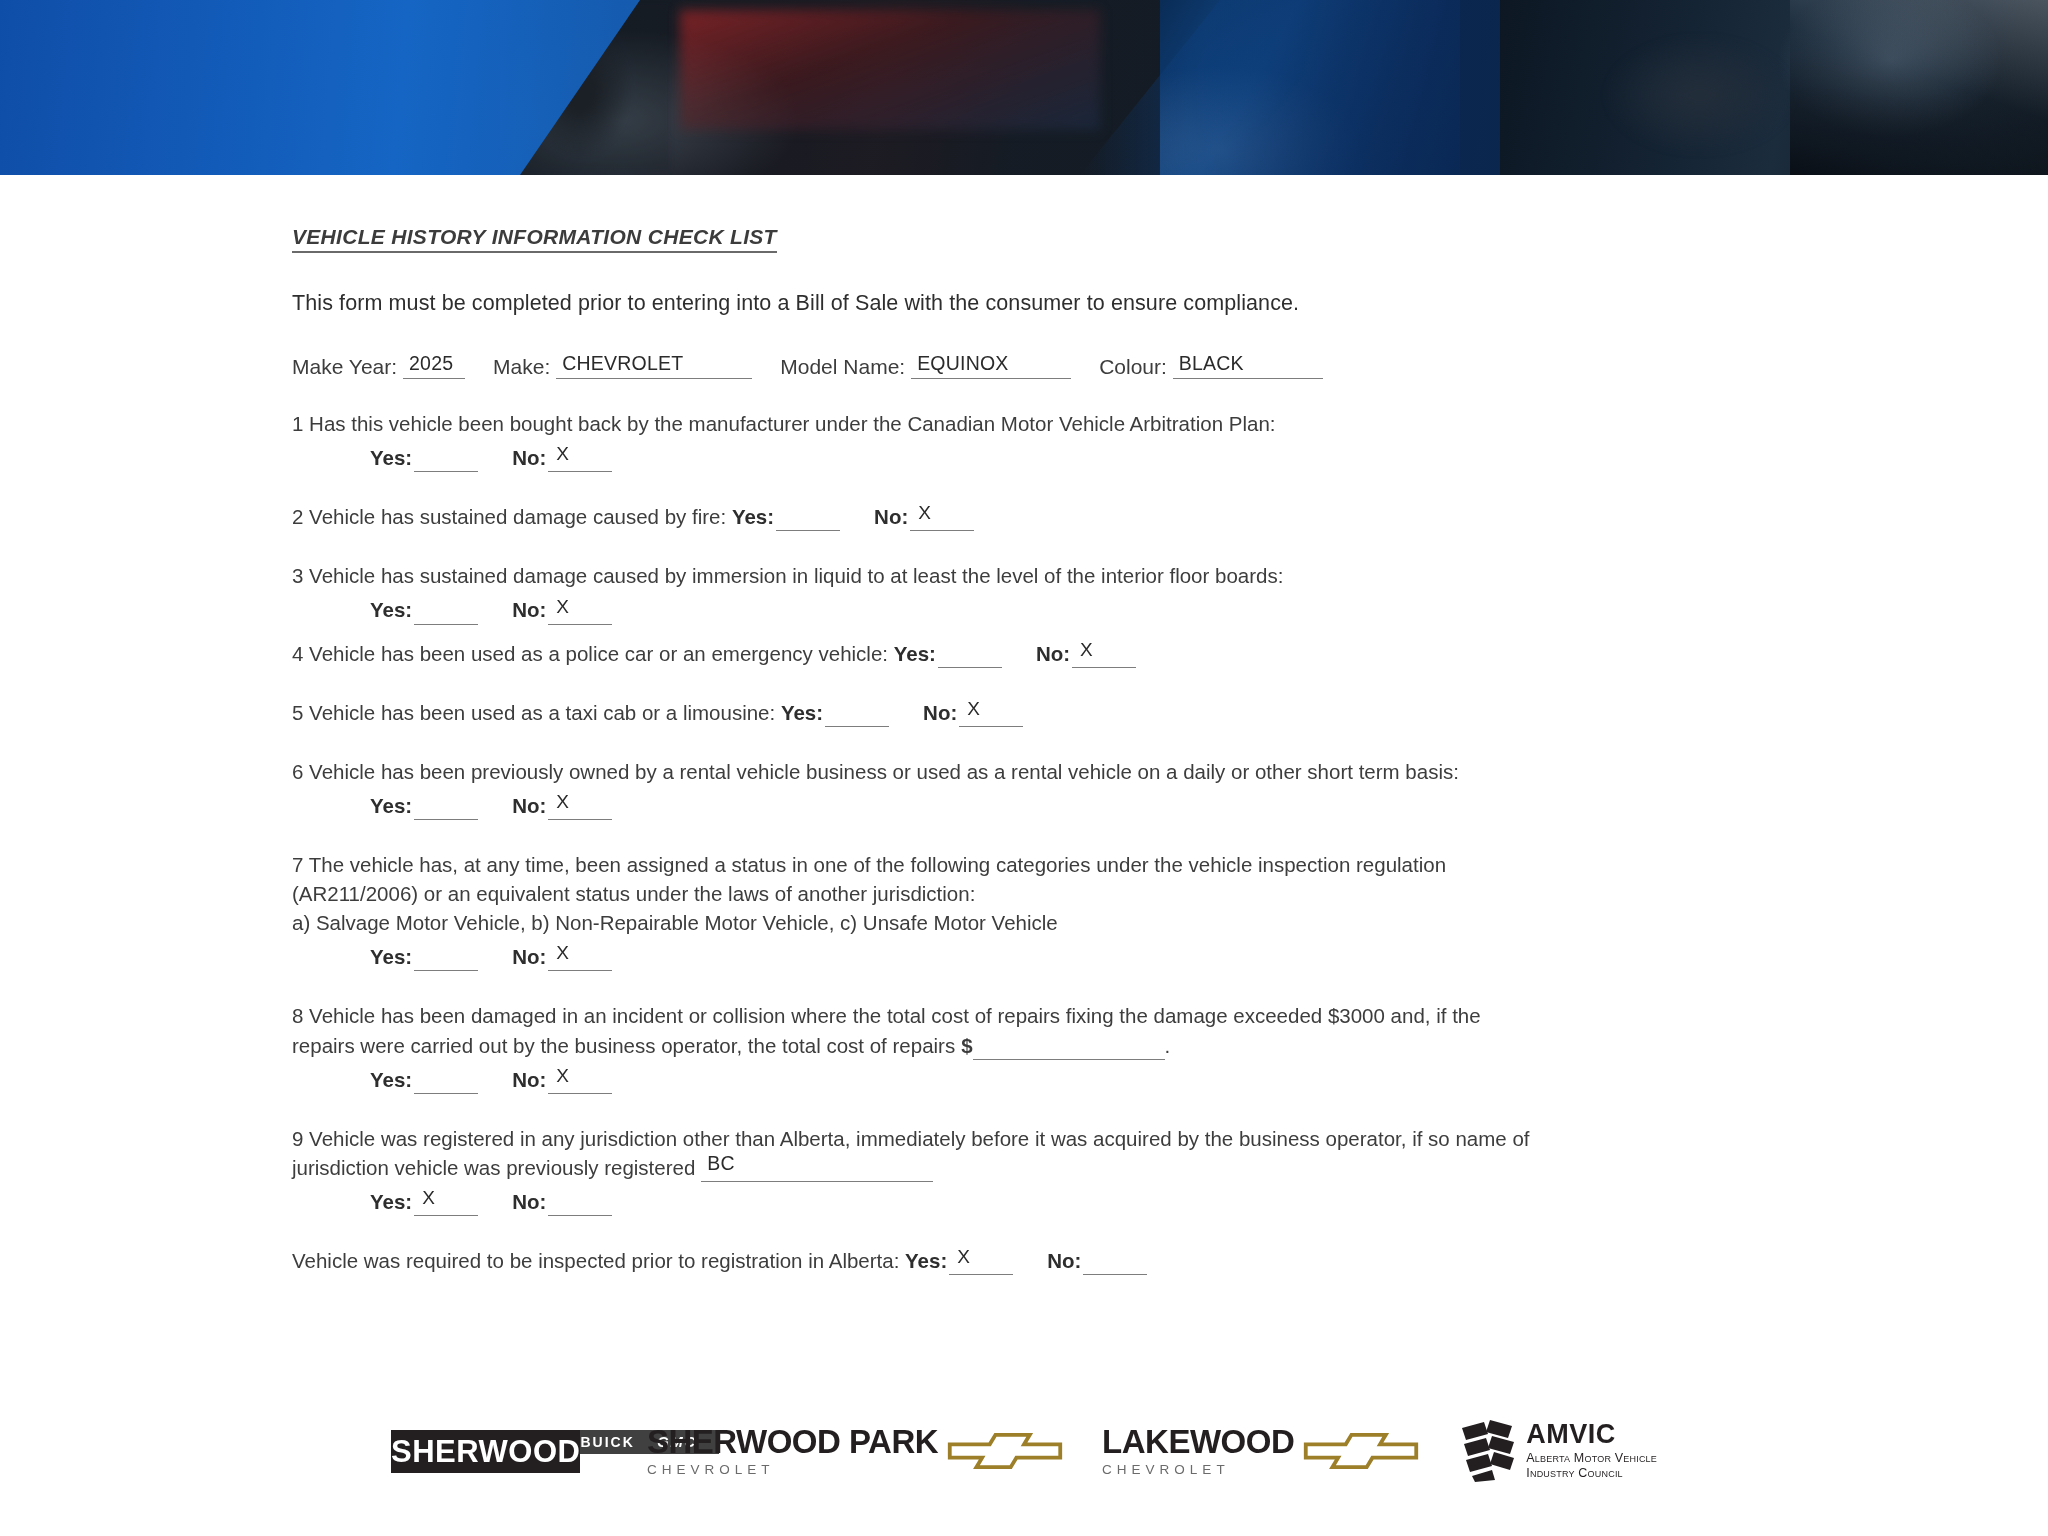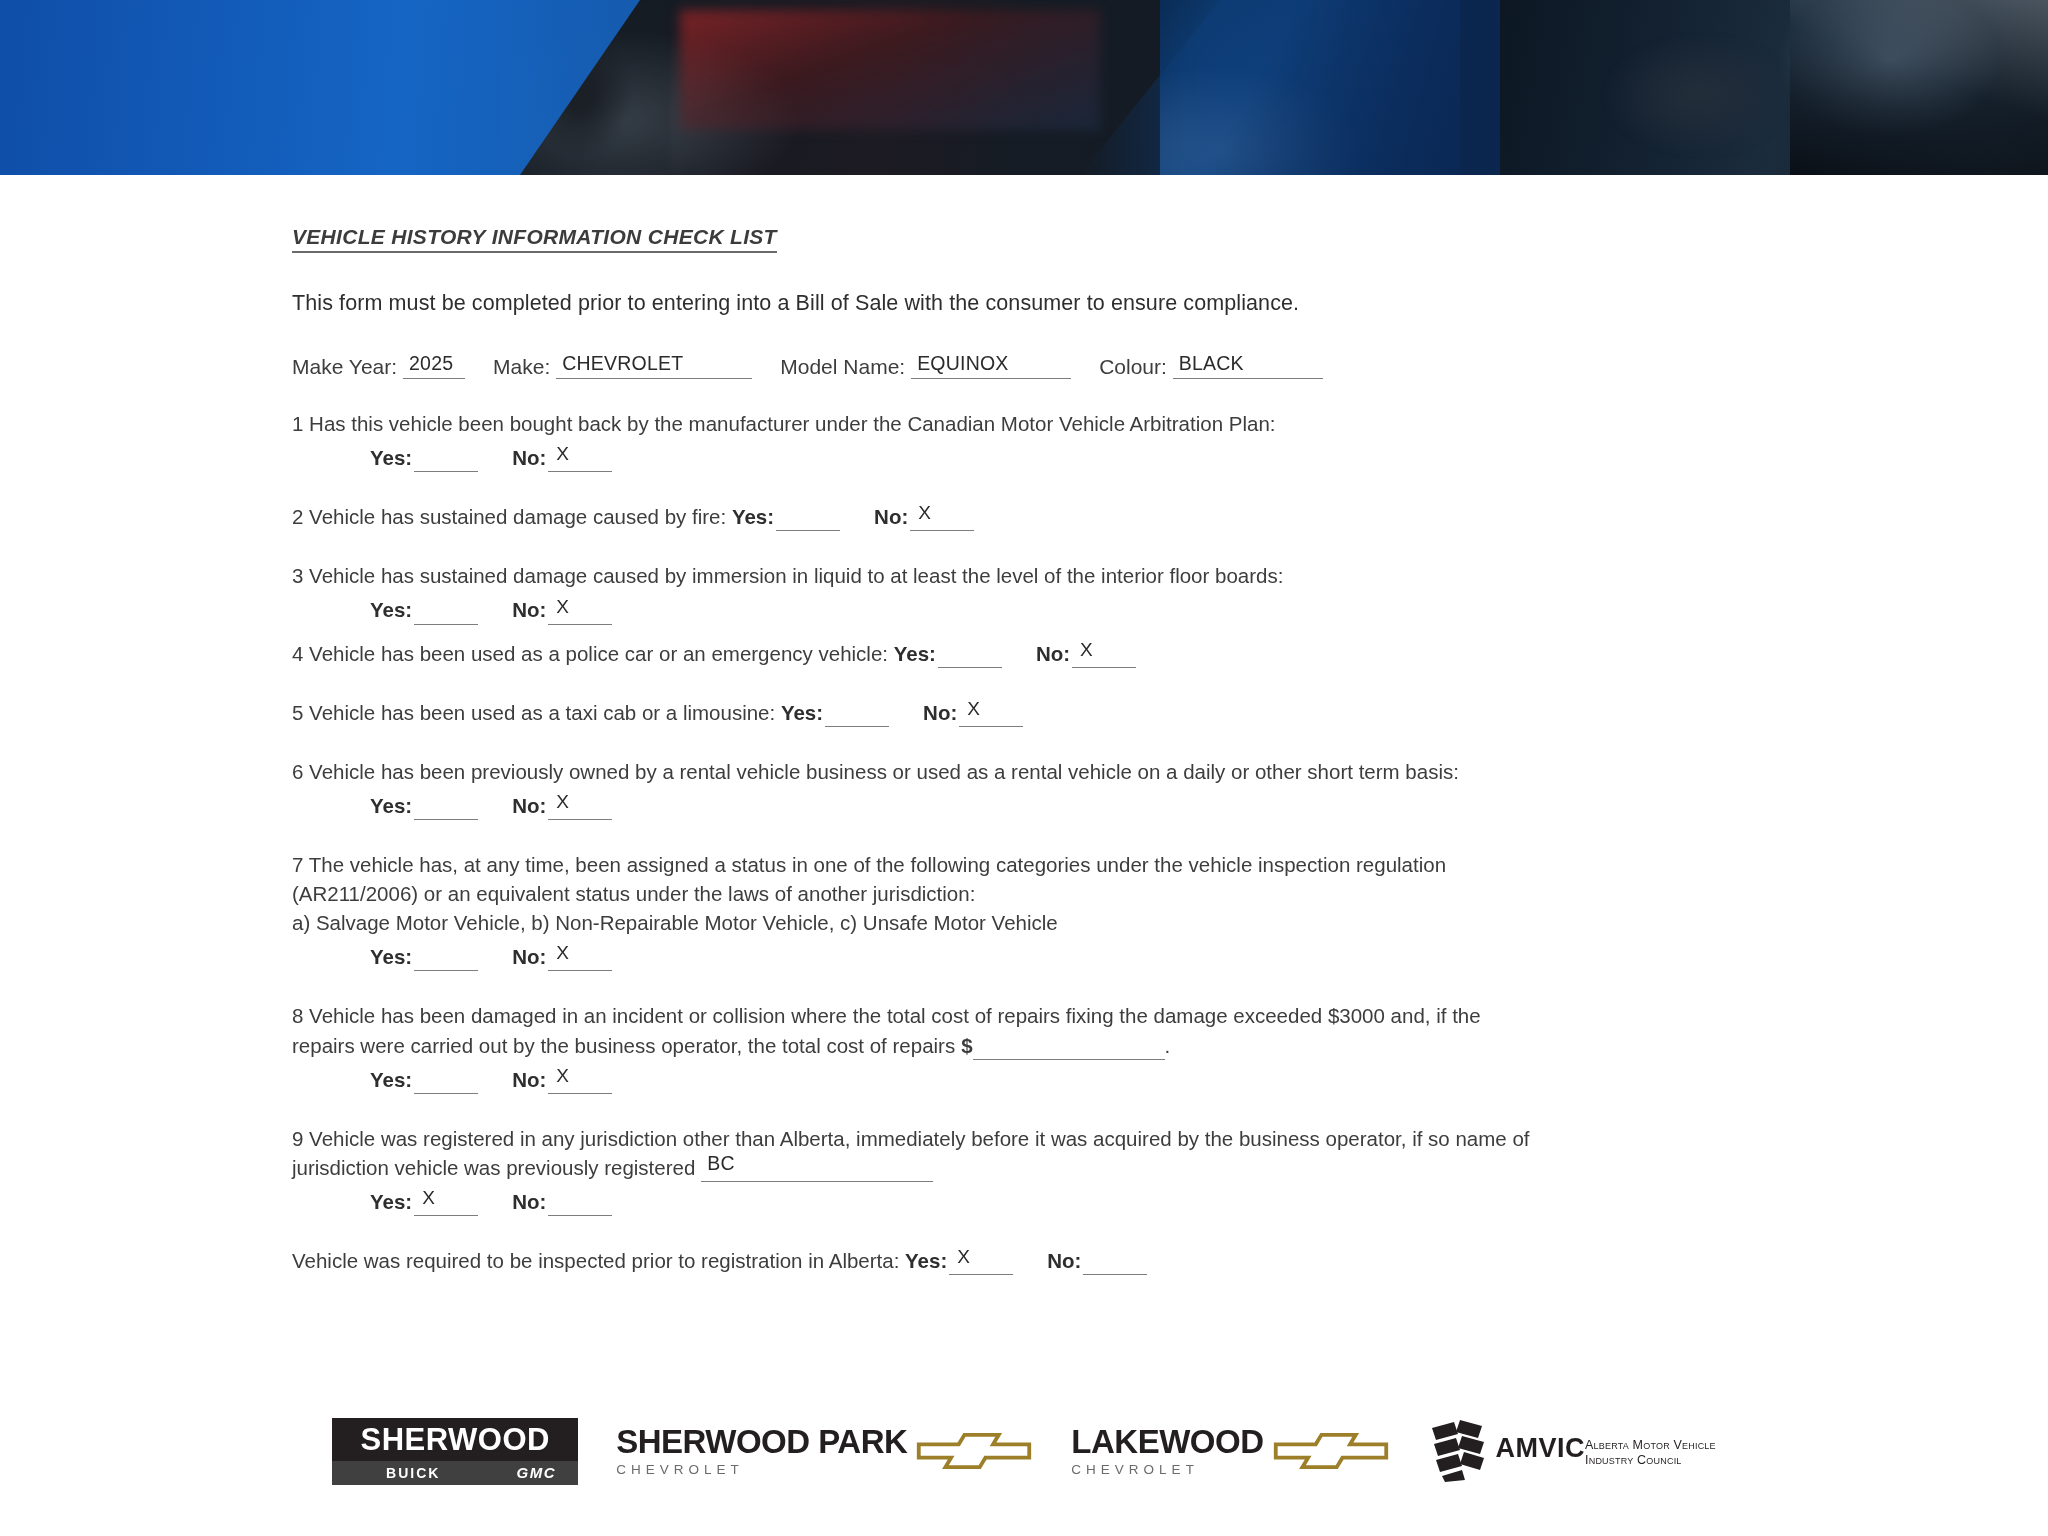--- a/index.html
+++ b/index.html
@@ -253,23 +253,23 @@
     left: 0;
     bottom: 40px;
     width: 2048px;
     height: 90px;
     display: flex;
     align-items: center;
     justify-content: center;
     gap: 38px;
   }
   .logo-sherwood-gmc {
-    width: 246px;
-    display: flex;
-    flex-direction: column;
+    width: 218px;
+    display: flex;
+    flex-direction: row;
   }
   .sg-top {
     background: #231f20;
     color: #ffffff;
     font-size: 31px;
     font-weight: bold;
     letter-spacing: 0.5px;
     text-align: center;
     padding: 4px 0 3px;
   }
@@ -329,21 +329,21 @@
     display: flex;
     align-items: center;
     gap: 10px;
   }
   .amvic-mark {
     width: 58px;
     height: 62px;
   }
   .amvic-text {
     display: flex;
-    flex-direction: row;
+    flex-direction: column;
     justify-content: center;
   }
   .amvic-name {
     font-size: 27px;
     font-weight: bold;
     color: #231f20;
     letter-spacing: 0.5px;
     line-height: 1;
   }
   .amvic-sub {

